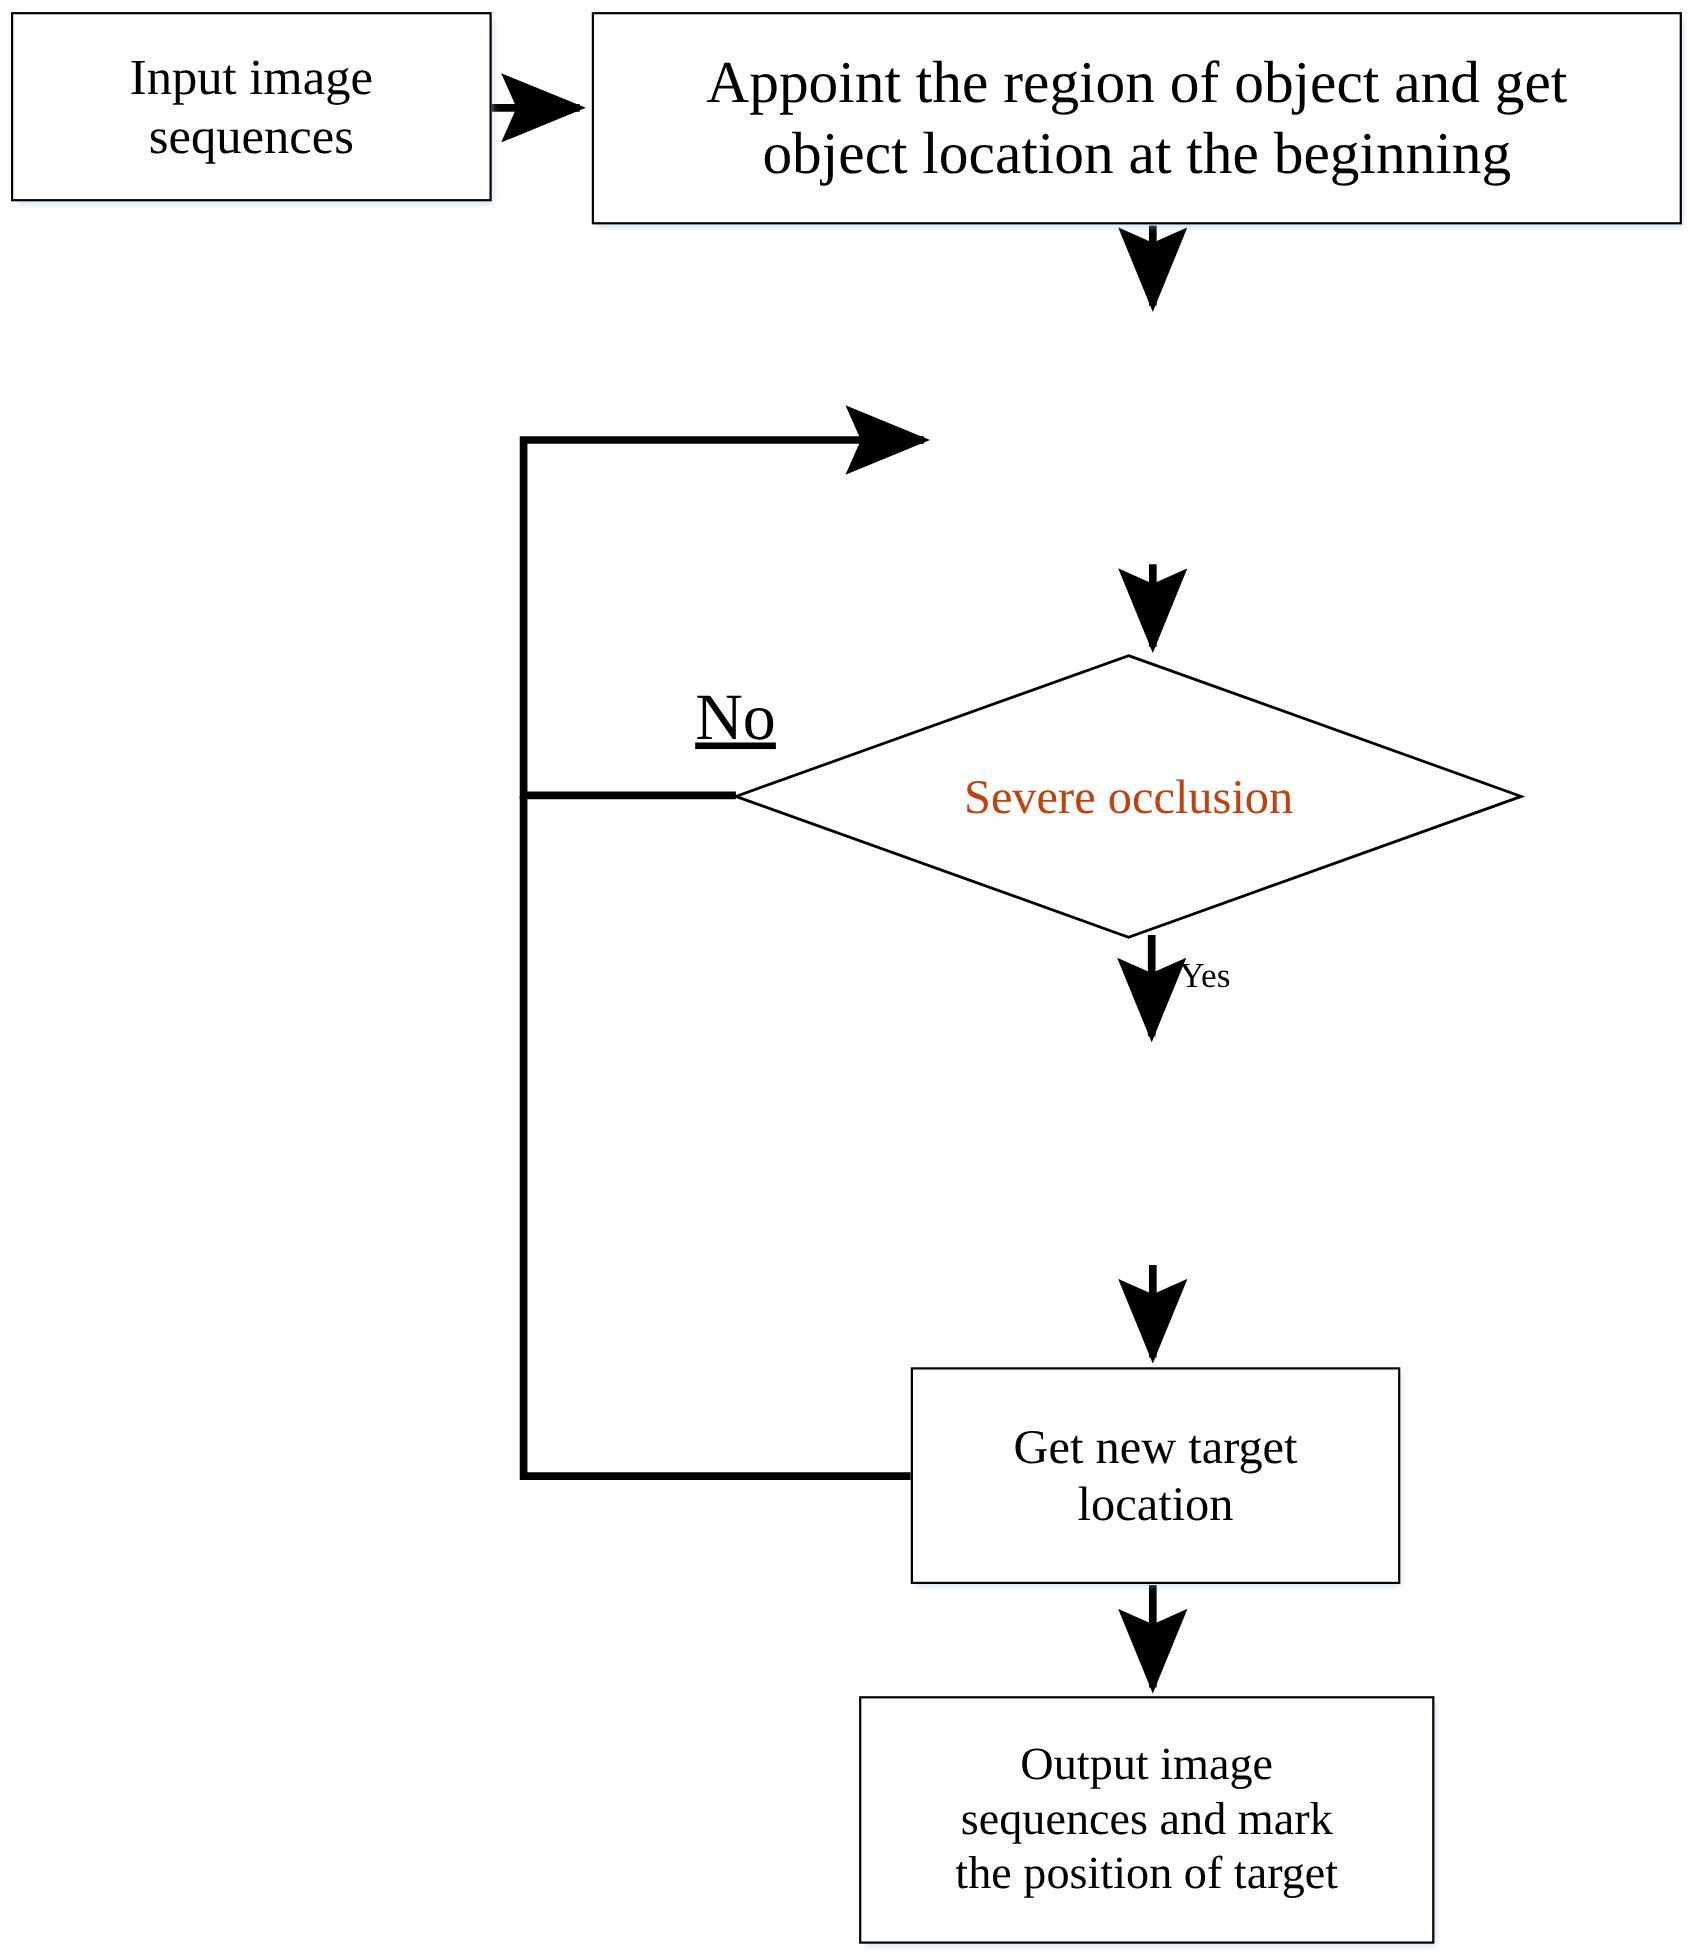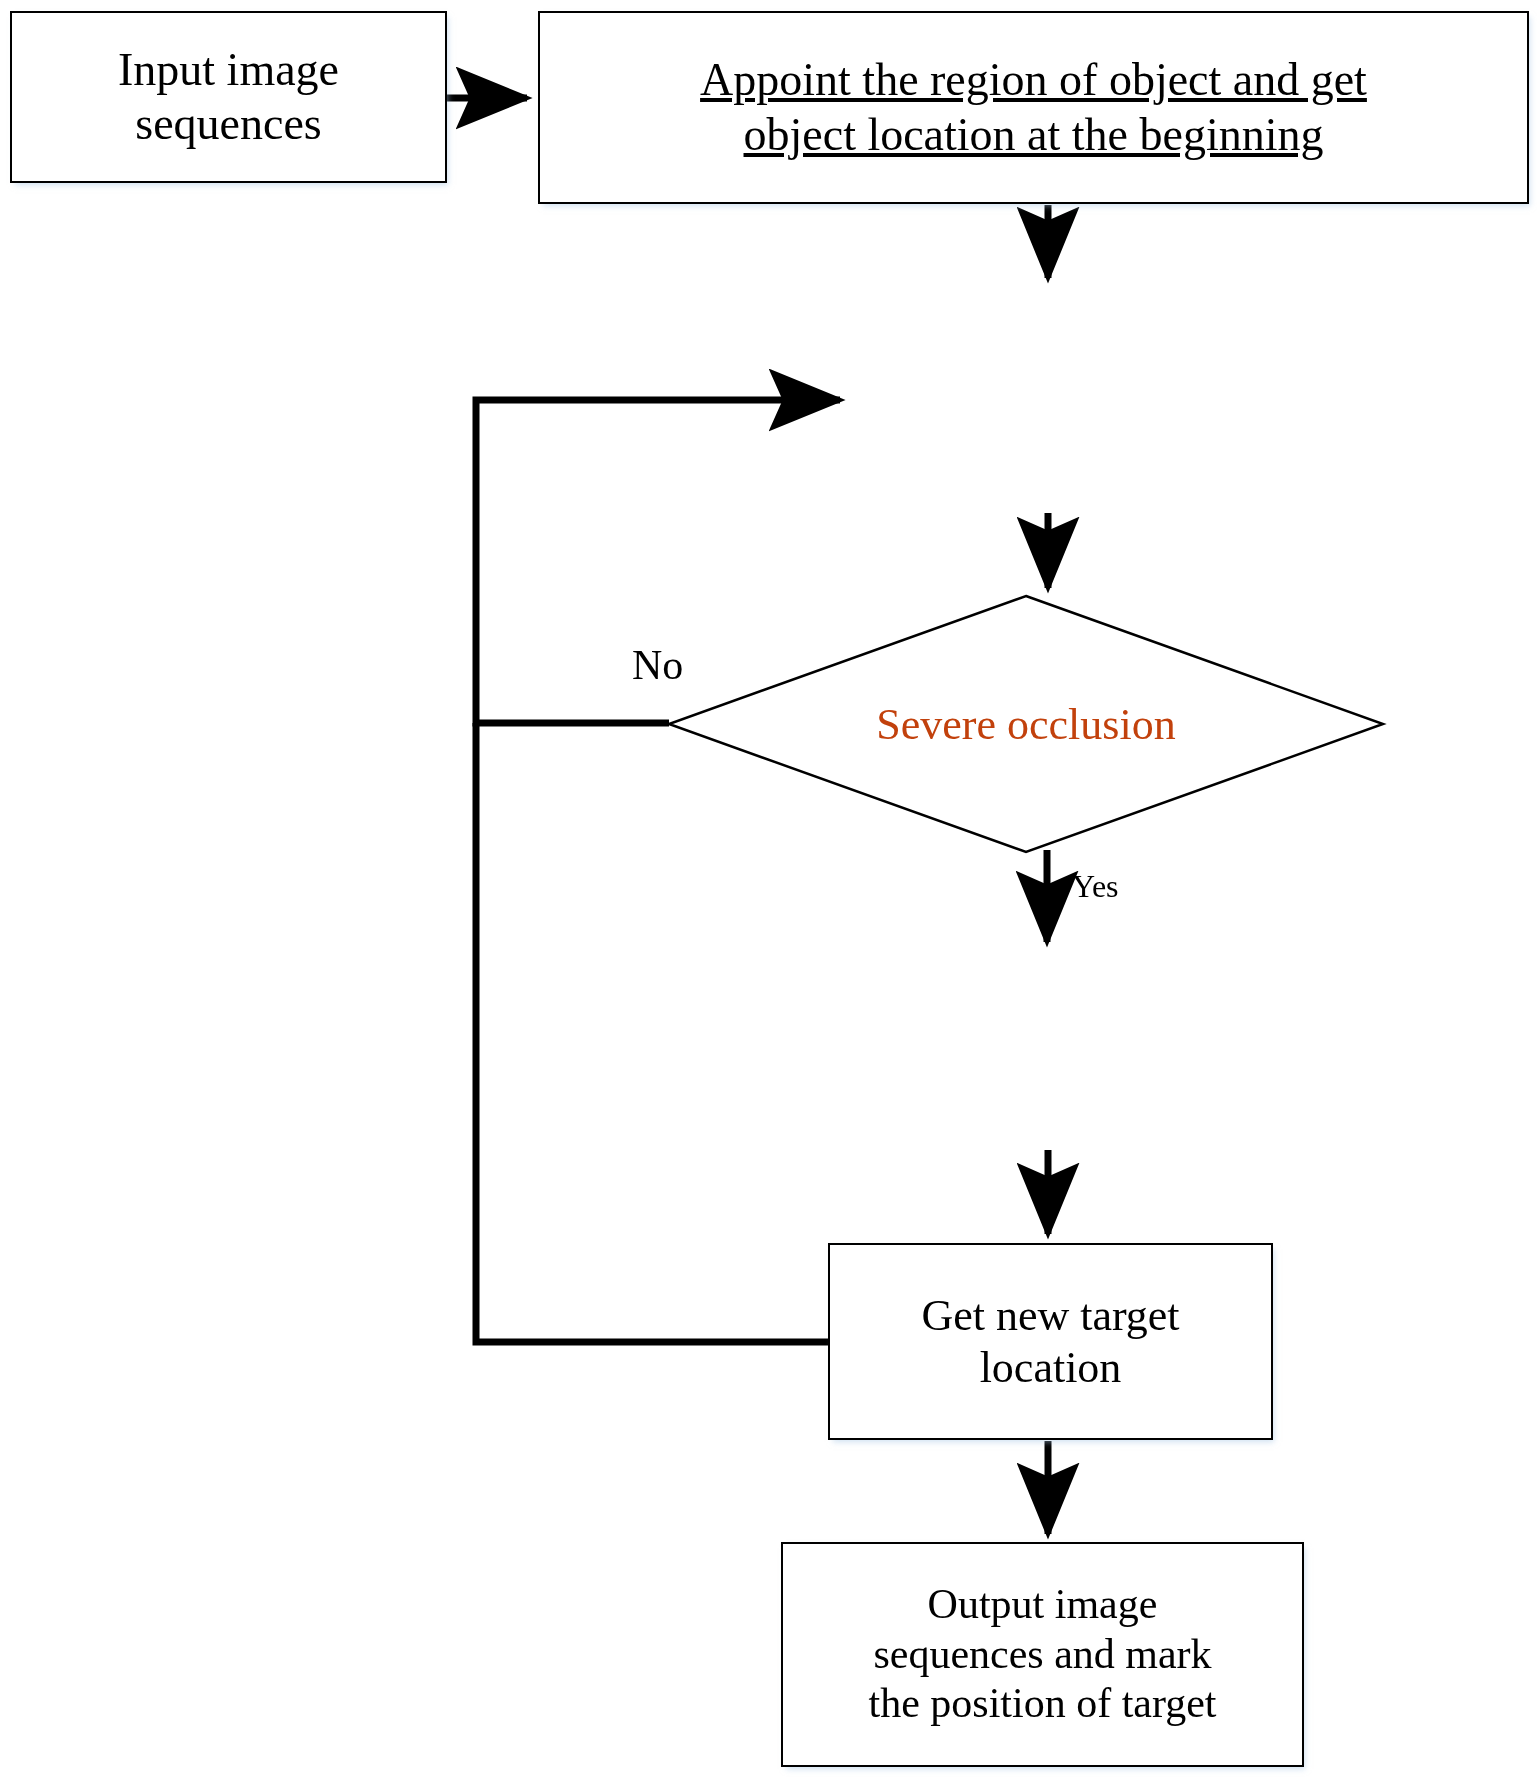--- a/index.html
+++ b/index.html
@@ -60,30 +60,30 @@
   }
   .edge-label {
     position: absolute;
     color: #000000;
     white-space: nowrap;
     line-height: 1;
   }
 
   
   #node-input          { left: 10px;  top: 11px;   width: 437px;  height: 172px; font-size: 46px; }
-  #node-appoint        { left: 538px; top: 11px;   width: 991px;  height: 193px; font-size: 46px; text-decoration: underline; }
+  #node-appoint        { left: 538px; top: 11px;   width: 991px;  height: 193px; font-size: 54px; }
   #node-stc            { left: 850px; top: 288px;  width: 398px;  height: 224px; font-size: 44px; }
   #node-kalman         { left: 649px; top: 951px;  width: 802px;  height: 198px; font-size: 46px; }
   #node-newpos         { left: 828px; top: 1243px; width: 445px;  height: 197px; font-size: 44px; }
   #node-output         { left: 781px; top: 1542px; width: 523px;  height: 225px; font-size: 42px; }
 
   #node-decision       { left: 668px; top: 595px;  width: 716px;  height: 258px; }
   #node-decision .label{ font-size: 44px; }
 
-  #label-no            { left: 632px; top: 644px;  font-size: 42px; }
+  #label-no            { left: 632px; top: 622px;  font-size: 60px; text-decoration: underline; }
   #label-yes           { left: 1072px; top: 870px; font-size: 32px; }
 </style>
 </head>
 <body>
 
 <div id="stage">
 
   <svg id="edges" viewBox="0 0 1537 1777" width="1537" height="1777" xmlns="http://www.w3.org/2000/svg">
     <defs>
       <marker id="arrowhead" markerWidth="11" markerHeight="9" refX="10.2" refY="4.5" orient="auto" markerUnits="strokeWidth">

